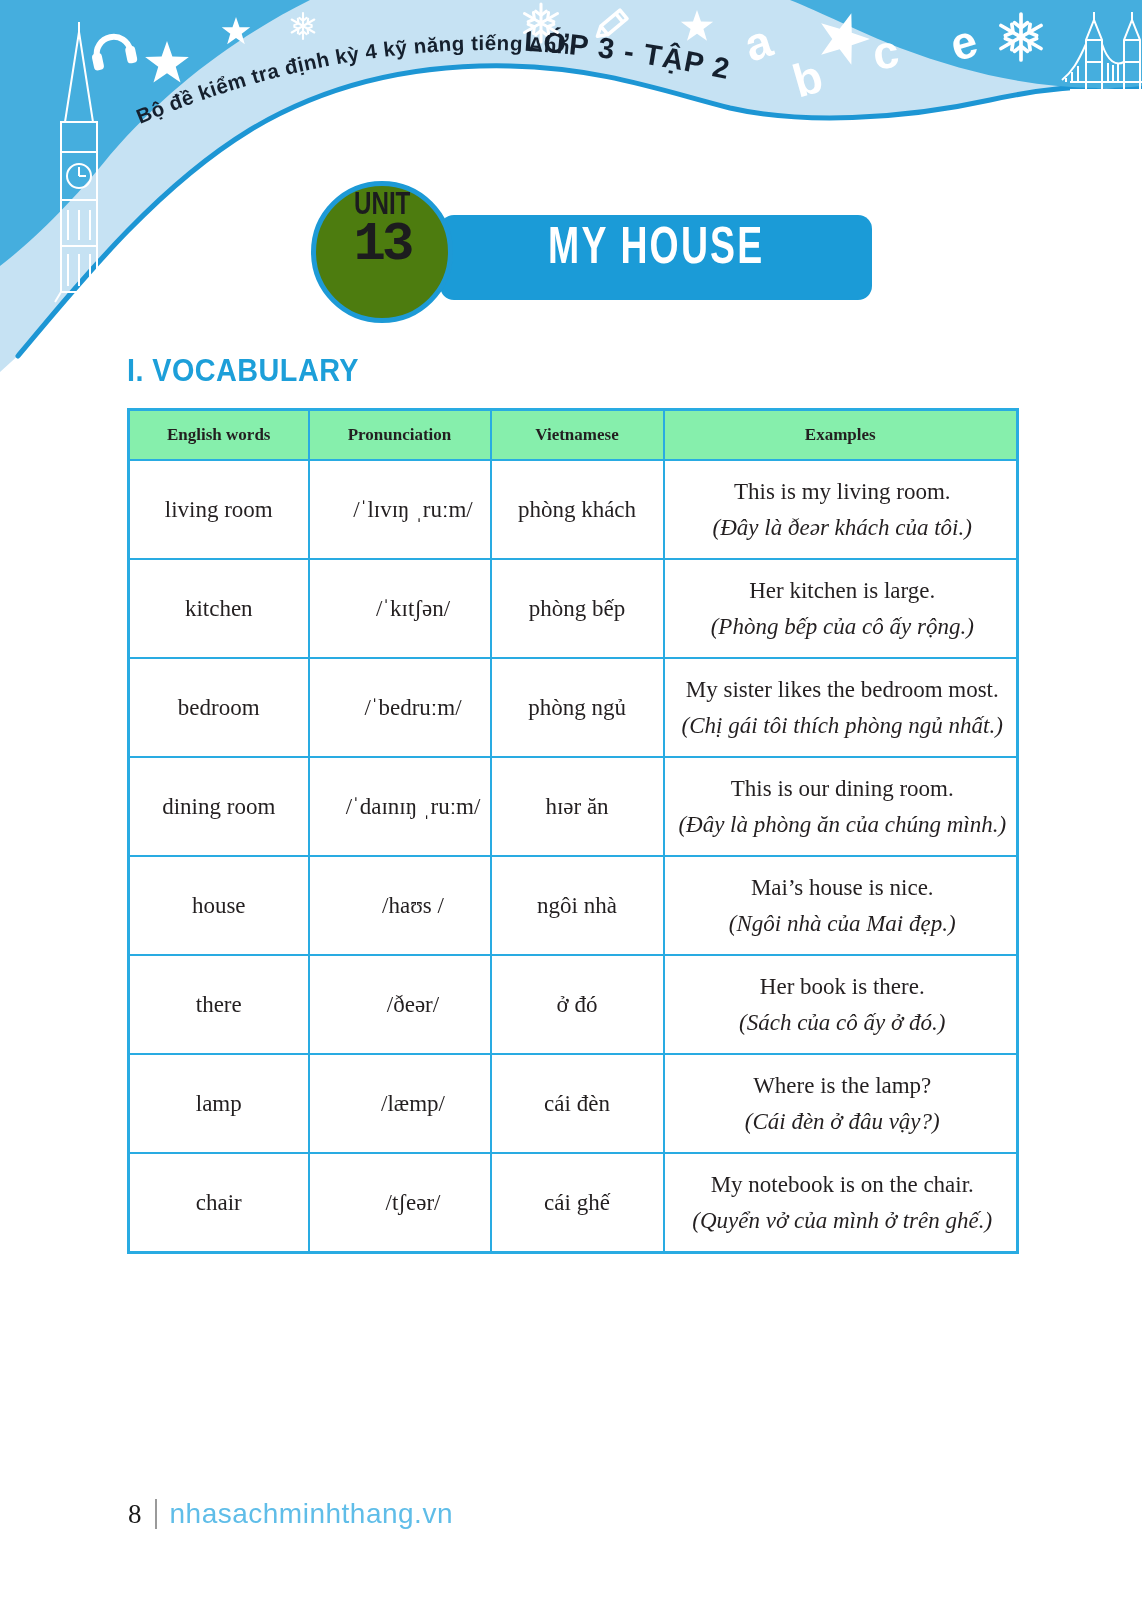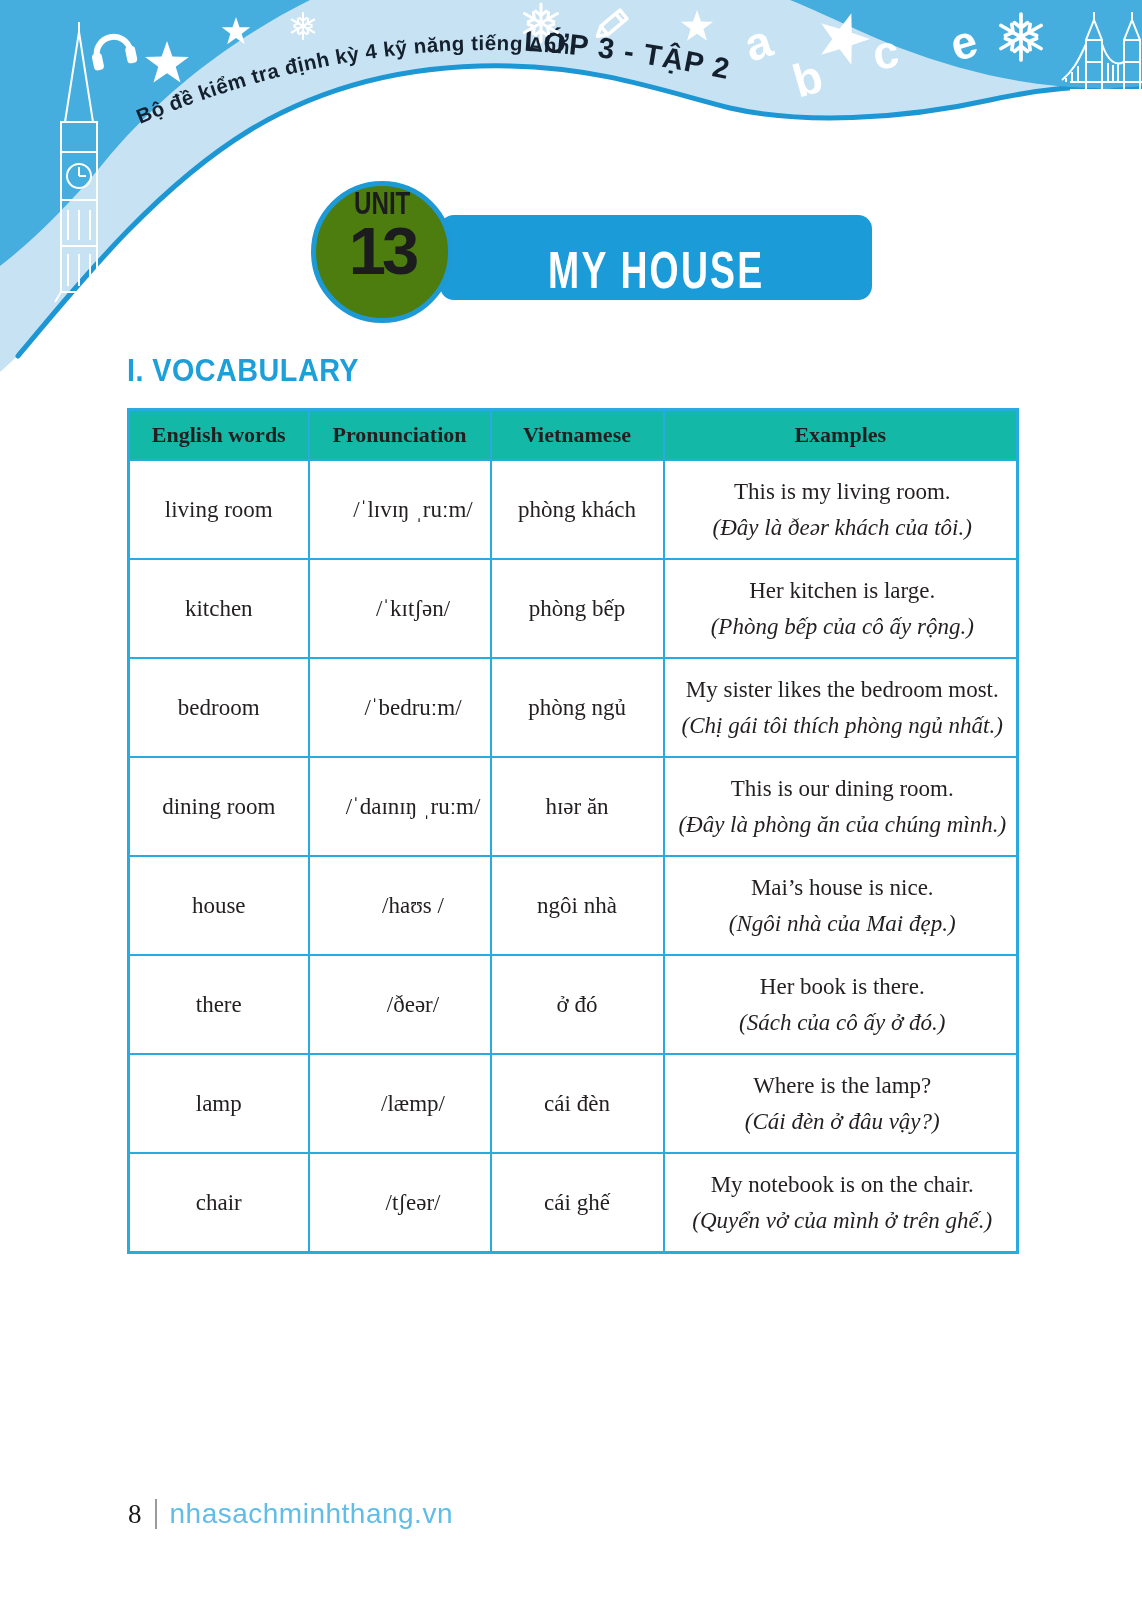--- a/index.html
+++ b/index.html
@@ -7,33 +7,33 @@
   .page{position:relative;width:1142px;height:1600px;background:#fff;overflow:hidden;}
 
   
   .header-art{position:absolute;top:0;left:0;}
   .curve-title{font-family:"Liberation Sans","DejaVu Sans",sans-serif;font-weight:bold;fill:#15202e;}
   .t1{font-size:20.5px;letter-spacing:.5px;}
   .t2{font-size:29px;letter-spacing:1px;}
   .decor-letter{font-family:"Liberation Sans","DejaVu Sans",sans-serif;font-weight:bold;font-size:46px;fill:#ffffff;text-anchor:middle;}
 
   
-  .unit-banner{position:absolute;left:440px;top:215px;width:432px;height:85px;background:#1b9bd7;border-radius:14px;z-index:2;display:flex;align-items:flex-end;justify-content:center;}
+  .unit-banner{position:absolute;left:440px;top:215px;width:432px;height:85px;background:#1b9bd7;border-radius:14px;z-index:2;display:flex;align-items:flex-start;justify-content:center;}
   .unit-banner span{color:#fff;font-weight:bold;font-size:52px;letter-spacing:3px;transform:scaleX(.72);white-space:nowrap;}
   .unit-badge{position:absolute;left:311px;top:181px;width:132px;height:132px;background:#4d7c0f;border:5px solid #1d9ad6;border-radius:50%;z-index:3;display:flex;flex-direction:column;align-items:center;justify-content:flex-start;}
   .unit-badge .u-label{font-weight:bold;font-size:31px;color:#1c1c1e;transform:scaleX(.78);line-height:1;margin-top:2px;}
-  .unit-badge .u-num{font-family:Liberation Sans, sans-serif;font-weight:bold;font-size:67px;color:#1c1c1e;line-height:.95;letter-spacing:-4px;}
+  .unit-badge .u-num{font-family:Liberation Mono, monospace;font-weight:bold;font-size:54px;color:#1c1c1e;line-height:.95;letter-spacing:-4px;}
 
   
   .section-heading{position:absolute;left:127px;top:352px;margin:0;font-size:32px;font-weight:bold;color:#1d9fd9;letter-spacing:.5px;transform:scaleX(.9);transform-origin:left;white-space:nowrap;}
 
   
   table.vocab{position:absolute;left:127px;top:408px;width:889px;border-collapse:collapse;border:3px solid #29abe2;table-layout:fixed;}
   table.vocab th,table.vocab td{border:2px solid #29abe2;color:#231f20;}
-  table.vocab th{height:46px;background:#14b8a6;font-family:"Liberation Serif","DejaVu Serif",serif;font-size:22px;font-weight:bold;text-align:center;}
+  table.vocab th{height:46px;background:#86efac;font-family:"Liberation Serif","DejaVu Serif",serif;font-size:17px;font-weight:bold;text-align:center;}
   table.vocab td{height:85px;text-align:center;vertical-align:middle;font-family:"Liberation Serif","DejaVu Serif",serif;font-size:23px;}
   td.c-pron{font-family:"DejaVu Serif",serif;font-size:21px;padding-left:28px;}
   td.c-ex{text-align:left;padding:6px 8px 6px 12px;font-size:22px;line-height:1.55;}
   td.c-ex .ex-vi{font-style:italic;}
 
   
   .footer{position:absolute;left:128px;top:1498px;display:flex;align-items:center;gap:13px;}
   .footer .pg{font-family:"Liberation Serif","DejaVu Serif",serif;font-size:27px;color:#1a1a1a;}
   .footer .bar{width:2px;height:30px;background:#9a9a9a;}
   .footer .site{font-size:28px;color:#5fbde8;letter-spacing:.5px;}

